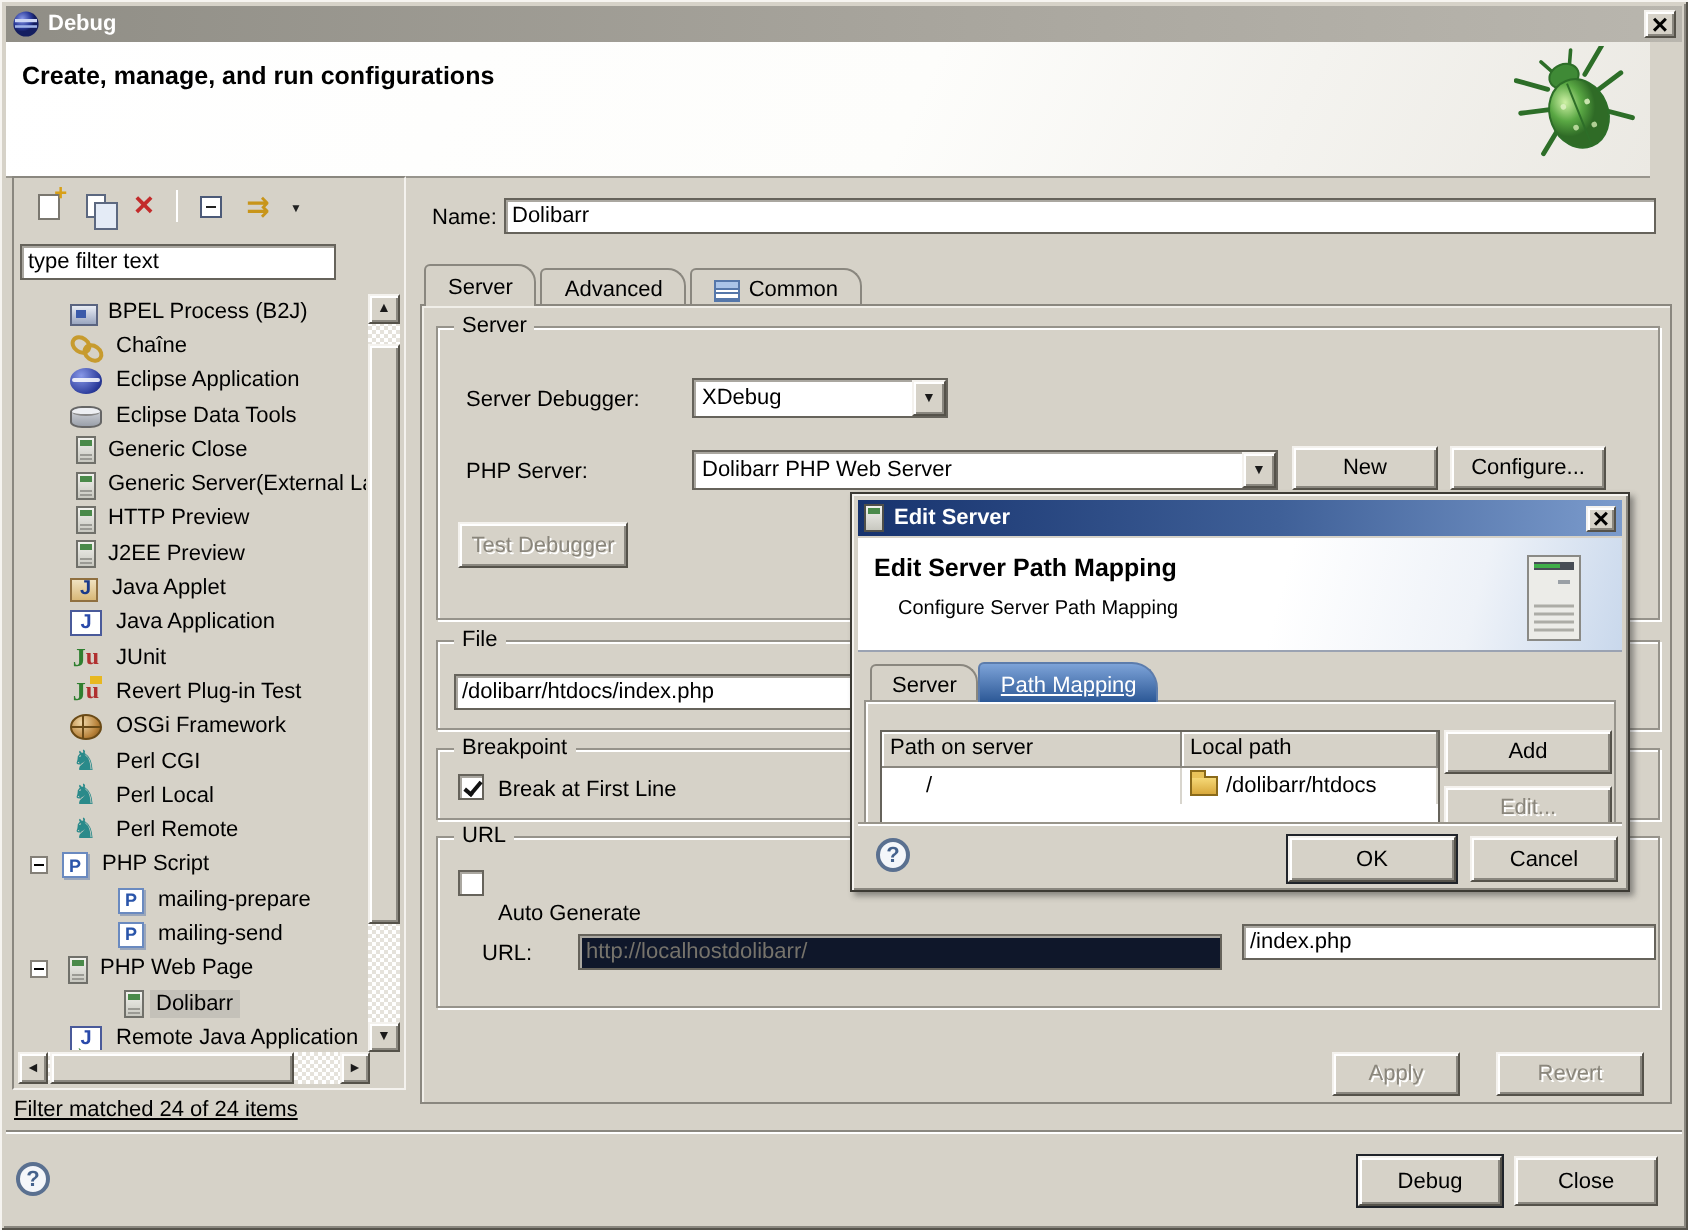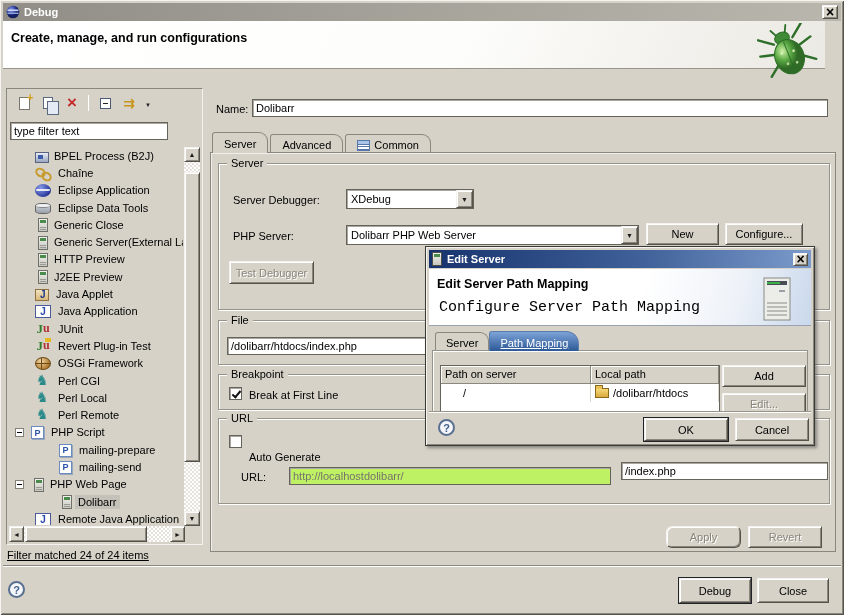--- a/index.html
+++ b/index.html
@@ -11,33 +11,33 @@
   .titlebar{position:absolute;left:3px;top:3px;right:3px;height:18px;
     background:linear-gradient(90deg,#908e86 0%,#a8a59d 55%,#b9b6ae 100%);
     display:flex;align-items:center;padding:0 3px;}
   .titlebar .wicon{width:14px;height:14px;margin-right:4px;}
   .titlebar .ttext{color:#fff;font-weight:bold;font-size:11px;}
   .wbtn{width:16px;height:14px;background:#d6d2c8;border:1px solid;border-color:#f4f2ee #55524a #55524a #f4f2ee;
     box-shadow:inset 1px 1px 0 #fff, inset -1px -1px 0 #8a877f;display:flex;align-items:center;justify-content:center;
     font-weight:bold;font-size:11px;line-height:10px;}
   .xglyph::before{content:"×";font-weight:bold;font-size:14px;line-height:10px;}
   
-  .banner{position:absolute;left:3px;top:21px;right:19px;height:48px;
+  .banner{position:absolute;left:3px;top:21px;right:19px;height:68px;
     background:linear-gradient(115deg,#ffffff 0%,#fdfdfb 55%,#ebe9e3 100%);border-bottom:1px solid #98958d;text-align:right;}
   .banner h1{margin:0;position:absolute;left:8px;top:10px;font-size:12.5px;font-weight:bold;}
   .bug{position:absolute;right:6px;top:2px;}
   
   .btn{position:absolute;background:#d6d2c8;border:1px solid;border-color:#f4f2ee #55524a #55524a #f4f2ee;
     box-shadow:inset 1px 1px 0 #fff, inset -1px -1px 0 #8a877f;display:flex;align-items:center;justify-content:center;
     font-size:11px;cursor:default;}
   .btn.default{outline:1px solid #20242a;}
   .btn.disabled{color:#8a867c;text-shadow:1px 1px 0 #fff;}
   .tinput{position:absolute;background:#fff;border:1px solid #66635b;box-shadow:inset 1px 1px 0 #aaa7a0;
     font-size:11px;padding:1px 3px;margin:0;}
-  .tinput.disabled{background:#bef264;color:#76736b;}
+  .tinput.disabled{background:#0f172a;color:#76736b;}
   .fieldset{position:absolute;border:1px solid #96938b;box-shadow:1px 1px 0 #ffffff, inset 1px 1px 0 #fff;}
   .legend{position:absolute;top:-7px;left:8px;background:#d6d2c8;padding:0 4px;font-size:11px;}
   .combo{position:absolute;background:#fff;border:1px solid #66635b;box-shadow:inset 1px 1px 0 #aaa7a0;display:flex;align-items:center;}
   .combo .cval{flex:1;padding:0 4px;white-space:nowrap;overflow:hidden;}
   .cbtn{width:17px;align-self:stretch;background:#d6d2c8;border:1px solid;border-color:#f4f2ee #55524a #55524a #f4f2ee;
     box-shadow:inset 1px 1px 0 #fff, inset -1px -1px 0 #8a877f;display:flex;align-items:center;justify-content:center;}
   .cbtn::before,.arr-dn::before{content:"▼";font-size:7px;color:#1a1a1a;}
   .arr-up::before{content:"▲";font-size:7px;color:#1a1a1a;}
   .arr-l::before{content:"◄";font-size:7px;color:#1a1a1a;}
   .arr-r::before{content:"►";font-size:7px;color:#1a1a1a;}
@@ -128,21 +128,21 @@
   .dialog{position:absolute;left:425px;top:246px;width:390px;height:200px;background:#d6d2c8;z-index:20;
     border:1px solid #3c3a34;box-shadow:inset 1px 1px 0 #f6f4f0, inset -1px -1px 0 #8a877f, 2px 2px 3px rgba(40,40,40,.45);}
   .dtitle{position:absolute;left:3px;top:3px;right:3px;height:18px;display:flex;align-items:center;padding:0 3px;
     background:linear-gradient(90deg,#17336e 0%,#3f6098 55%,#7b9bcc 100%);}
   .dtitle .ttext{color:#fff;font-weight:bold;}
   .dsicon{width:10px;height:14px;background:linear-gradient(#f2f2ee,#c8c8c0);border:1px solid #50504a;position:relative;margin-right:5px;}
   .dsicon::before{content:"";position:absolute;left:1px;right:1px;top:1px;height:3px;background:#4a8a4a;}
   .dheader{position:absolute;left:3px;top:22px;right:3px;height:57px;
     background:linear-gradient(105deg,#ffffff 55%,#eef2f8 80%,#c9d8ec 100%);border-bottom:1px solid #9aa2b2;}
   .dheader h2{margin:0;position:absolute;left:8px;top:8px;font-size:12.5px;font-weight:bold;}
-  .dheader .sub{position:absolute;left:10px;top:30px;font-size:15px;font-family:Liberation Mono, monospace;}
+  .dheader .sub{position:absolute;left:20px;top:30px;font-size:10px;}
   .dtabs{position:absolute;left:9px;top:84px;display:flex;align-items:flex-end;}
   .dtab{height:19px;padding:2px 10px 0;border:1px solid #8a877f;border-bottom:none;background:#d6d2c8;
     border-radius:3px 9px 0 0;display:flex;align-items:center;}
   .dtab.active{height:20px;background:linear-gradient(#7da3d8,#2c5896);color:#fff;text-decoration:underline;
     border-color:#5c7cac;border-radius:3px 13px 0 0;z-index:2;}
   .dcontent{position:absolute;left:6px;top:103px;right:6px;height:66px;border:1px solid #96938b;box-shadow:inset 1px 1px 0 #fff;}
   .pm-table{position:absolute;left:14px;top:118px;width:280px;height:50px;background:#fff;border:1px solid #66635b;overflow:hidden;}
   .pm-hdr{display:flex;height:18px;}
   .pm-hcell{background:#d6d2c8;border-right:1px solid #8a877f;border-bottom:1px solid #8a877f;
     box-shadow:inset 1px 1px 0 #fff;padding:2px 4px;white-space:nowrap;overflow:hidden;}
@@ -380,21 +380,21 @@
 
   <div class="fieldset" style="left:218px;top:418px;width:612px;height:86px;">
     <span class="legend">URL</span>
     <span class="checkbox" style="left:10px;top:16px;"></span>
     <span class="lbl" style="left:30px;top:32px;">Auto Generate</span>
     <span class="lbl" style="left:22px;top:52px;">URL:</span>
     <input class="tinput disabled" style="left: 70px; top: 48px; width: 322px; height: 18px;" value="http://localhostdolibarr/">
     <input class="tinput" style="left: 402px; top: 43px; width: 207px; height: 18px;" value="/index.php">
   </div>
 
-  <span class="btn disabled" style="left:666px;top:526px;width:75px;height:22px;border-radius:6px;">Apply</span>
+  <span class="btn disabled" style="left:666px;top:526px;width:64px;height:22px;">Apply</span>
   <span class="btn disabled" style="left:748px;top:526px;width:74px;height:22px;">Revert</span>
 
   <div style="position:absolute;left:3px;right:3px;top:565px;height:2px;border-top:1px solid #8a877f;border-bottom:1px solid #fff;"></div>
   <span class="helpbtn" style="left:8px;top:581px;"></span>
   <span class="btn default" style="left:679px;top:578px;width:72px;height:25px;">Debug</span>
   <span class="btn" style="left:757px;top:578px;width:72px;height:25px;">Close</span>
 
   <div class="dialog">
     <div class="dtitle">
       <span class="dsicon"></span>

